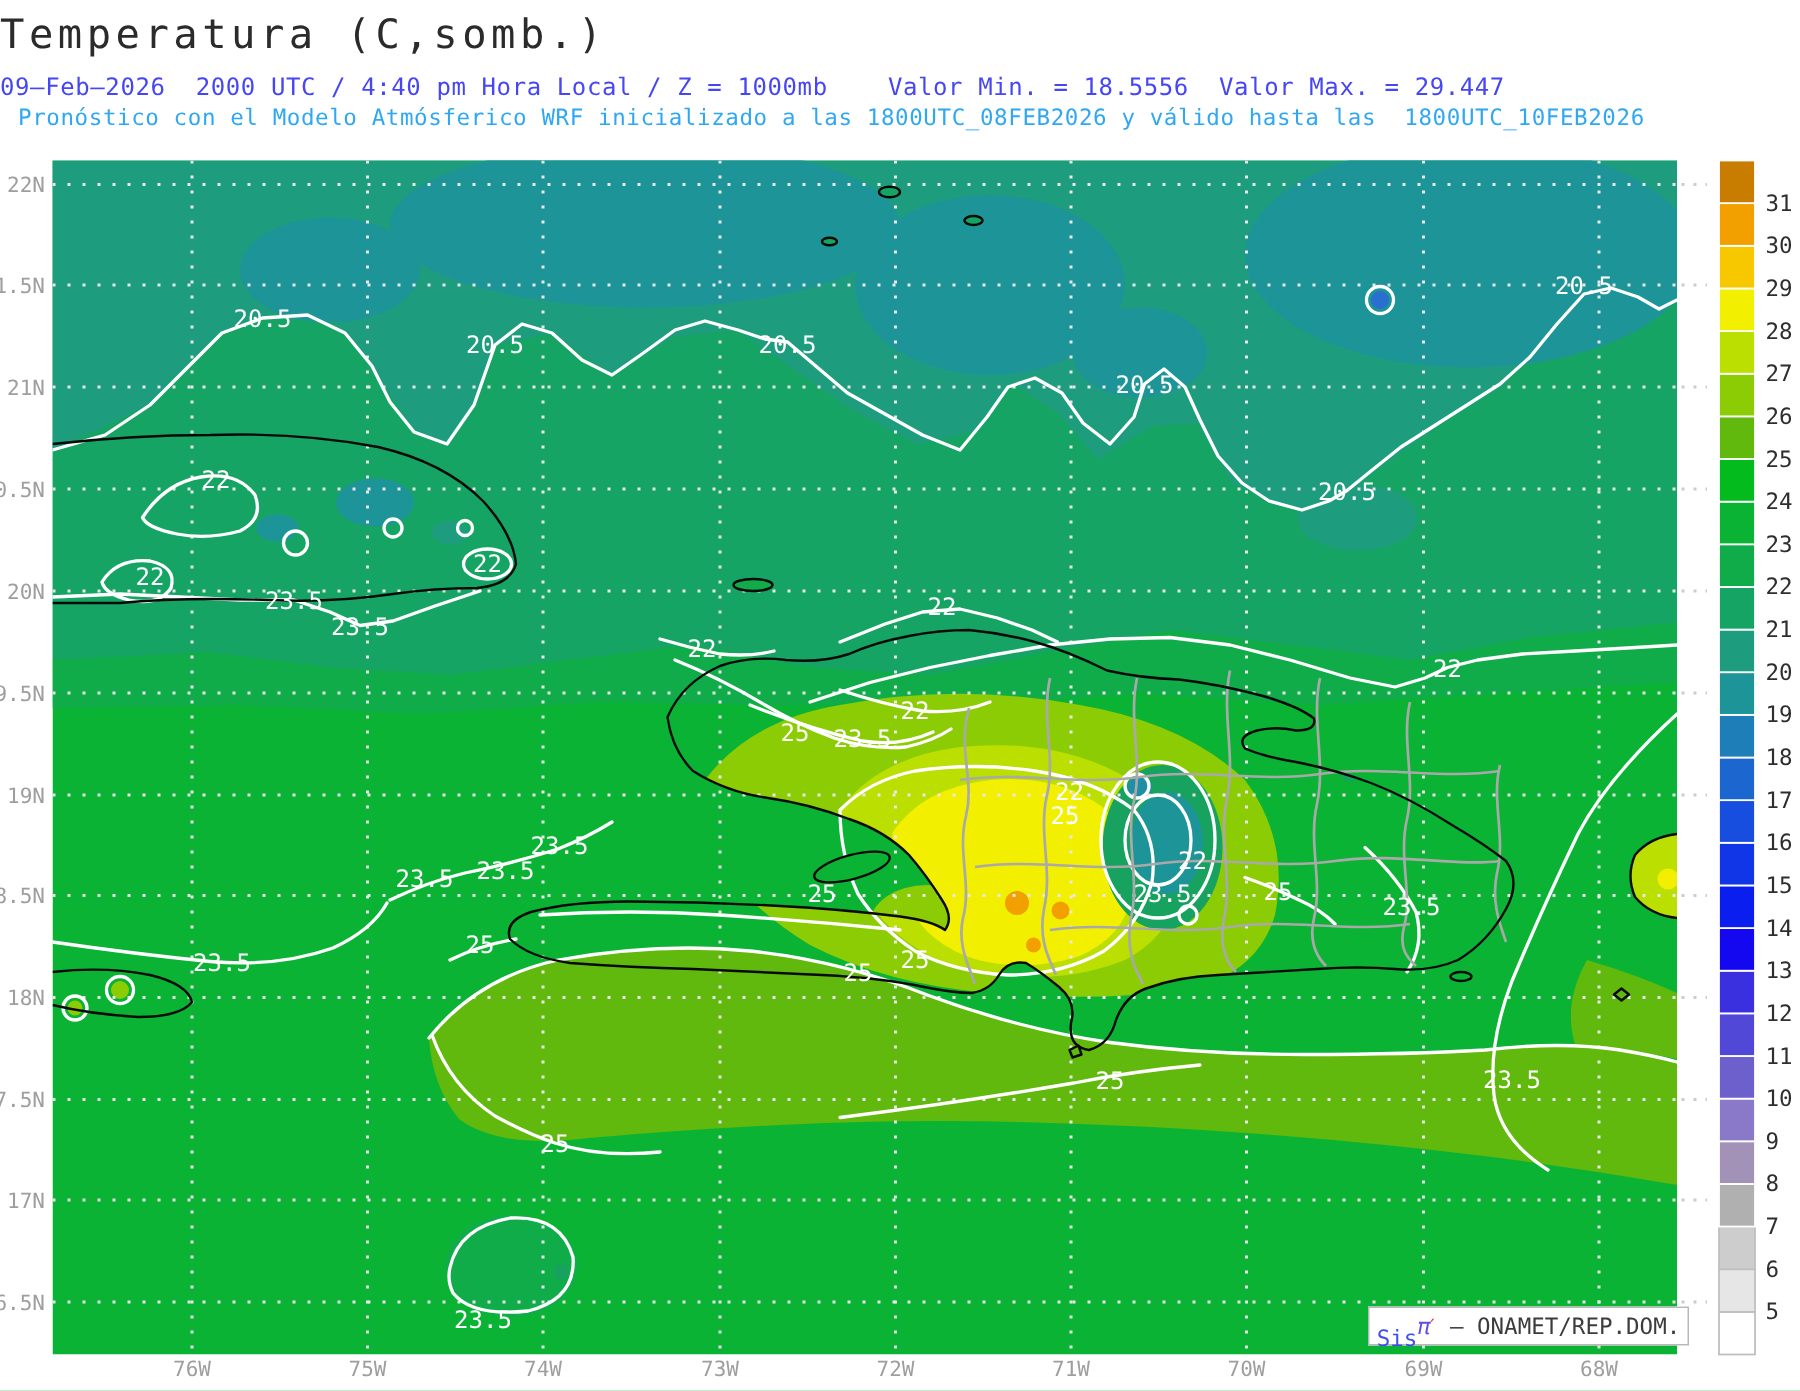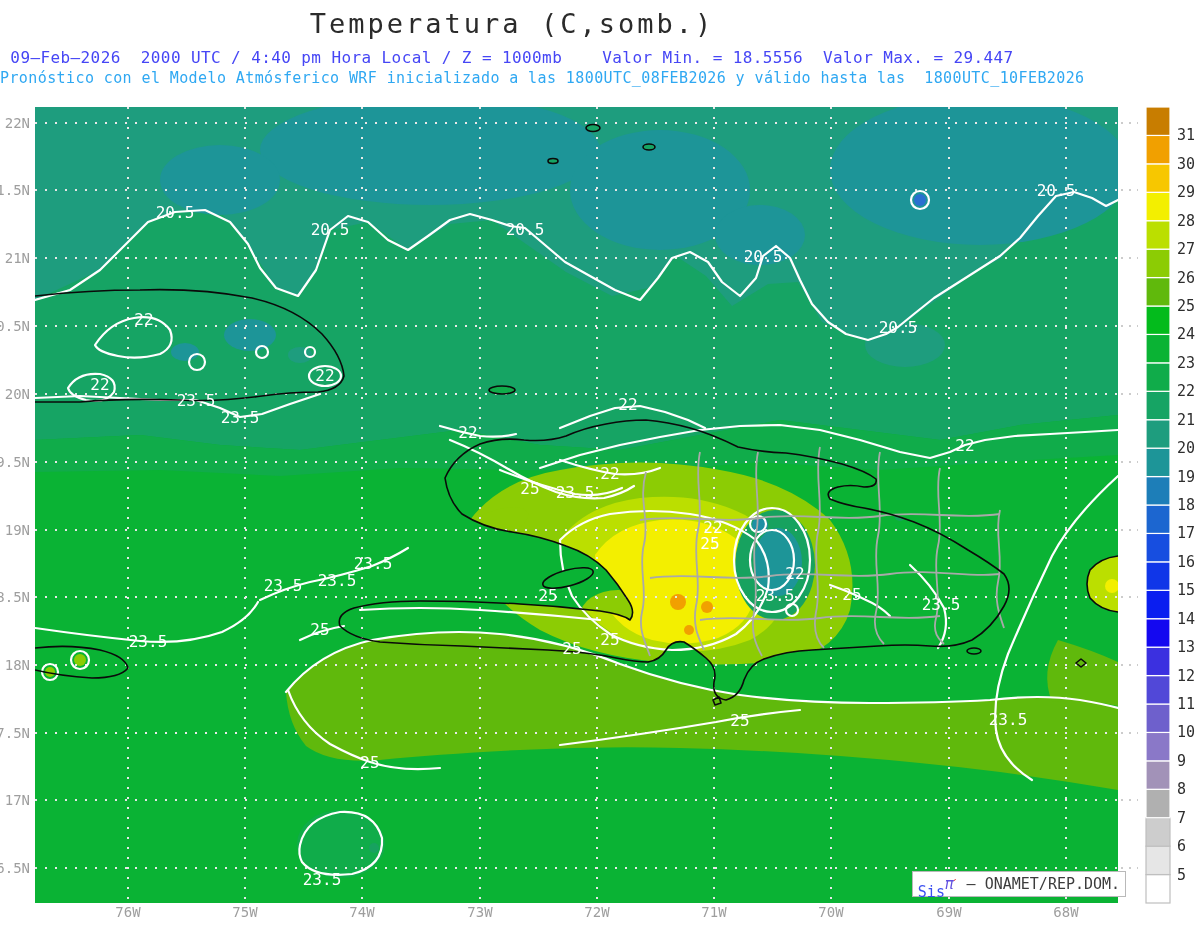--- a/index.html
+++ b/index.html
@@ -1,21 +1,21 @@
 <!DOCTYPE html>
 <html><head>
 <meta charset="utf-8">
 <style>
   html,body{margin:0;padding:0;background:#ffffff;}
   body{width:1200px;height:927px;position:relative;overflow:hidden;
        font-family:"DejaVu Sans Mono","Liberation Mono",monospace;}
-  .hdr{position:absolute;left:0;width:1024px;text-align:center;white-space:pre;}
+  .hdr{position:absolute;left:0;width:1024px;text-align:left;white-space:pre;}
   #title{top:8px;font-size:27px;letter-spacing:3px;color:#2b2b2b;}
   #sub1{top:48px;font-size:16px;letter-spacing:0.4px;color:#4646f5;}
-  #sub2{top:69px;font-size:15px;letter-spacing:0.4px;color:#2fa8f2;}
+  #sub2{top:69px;font-size:15px;letter-spacing:0.4px;color:#2fa8f2;padding-left:12px;}
   #stamp{position:absolute;left:912px;top:871px;width:212px;height:24px;
          background:#ffffff;border:1px solid #b9b9b9;font-size:15px;
          display:flex;align-items:center;justify-content:center;white-space:pre;color:#3c3c3c;}
   #stamp .sis{color:#3c50f0;margin-top:16px;}
   #stamp .pi{color:#6050e0;font-style:italic;}
   #stamp .acc{color:#e03030;font-size:11px;vertical-align:super;margin-left:-3px;}
   svg text.axis{font-family:"DejaVu Sans Mono","Liberation Mono",monospace;font-size:14px;fill:#9e9e9e;}
   svg text.clabel{font-family:"DejaVu Sans Mono","Liberation Mono",monospace;font-size:16px;fill:#ffffff;}
   svg text.cbar{font-family:"DejaVu Sans Mono","Liberation Mono",monospace;font-size:15px;fill:#2e2e2e;}
 </style>

